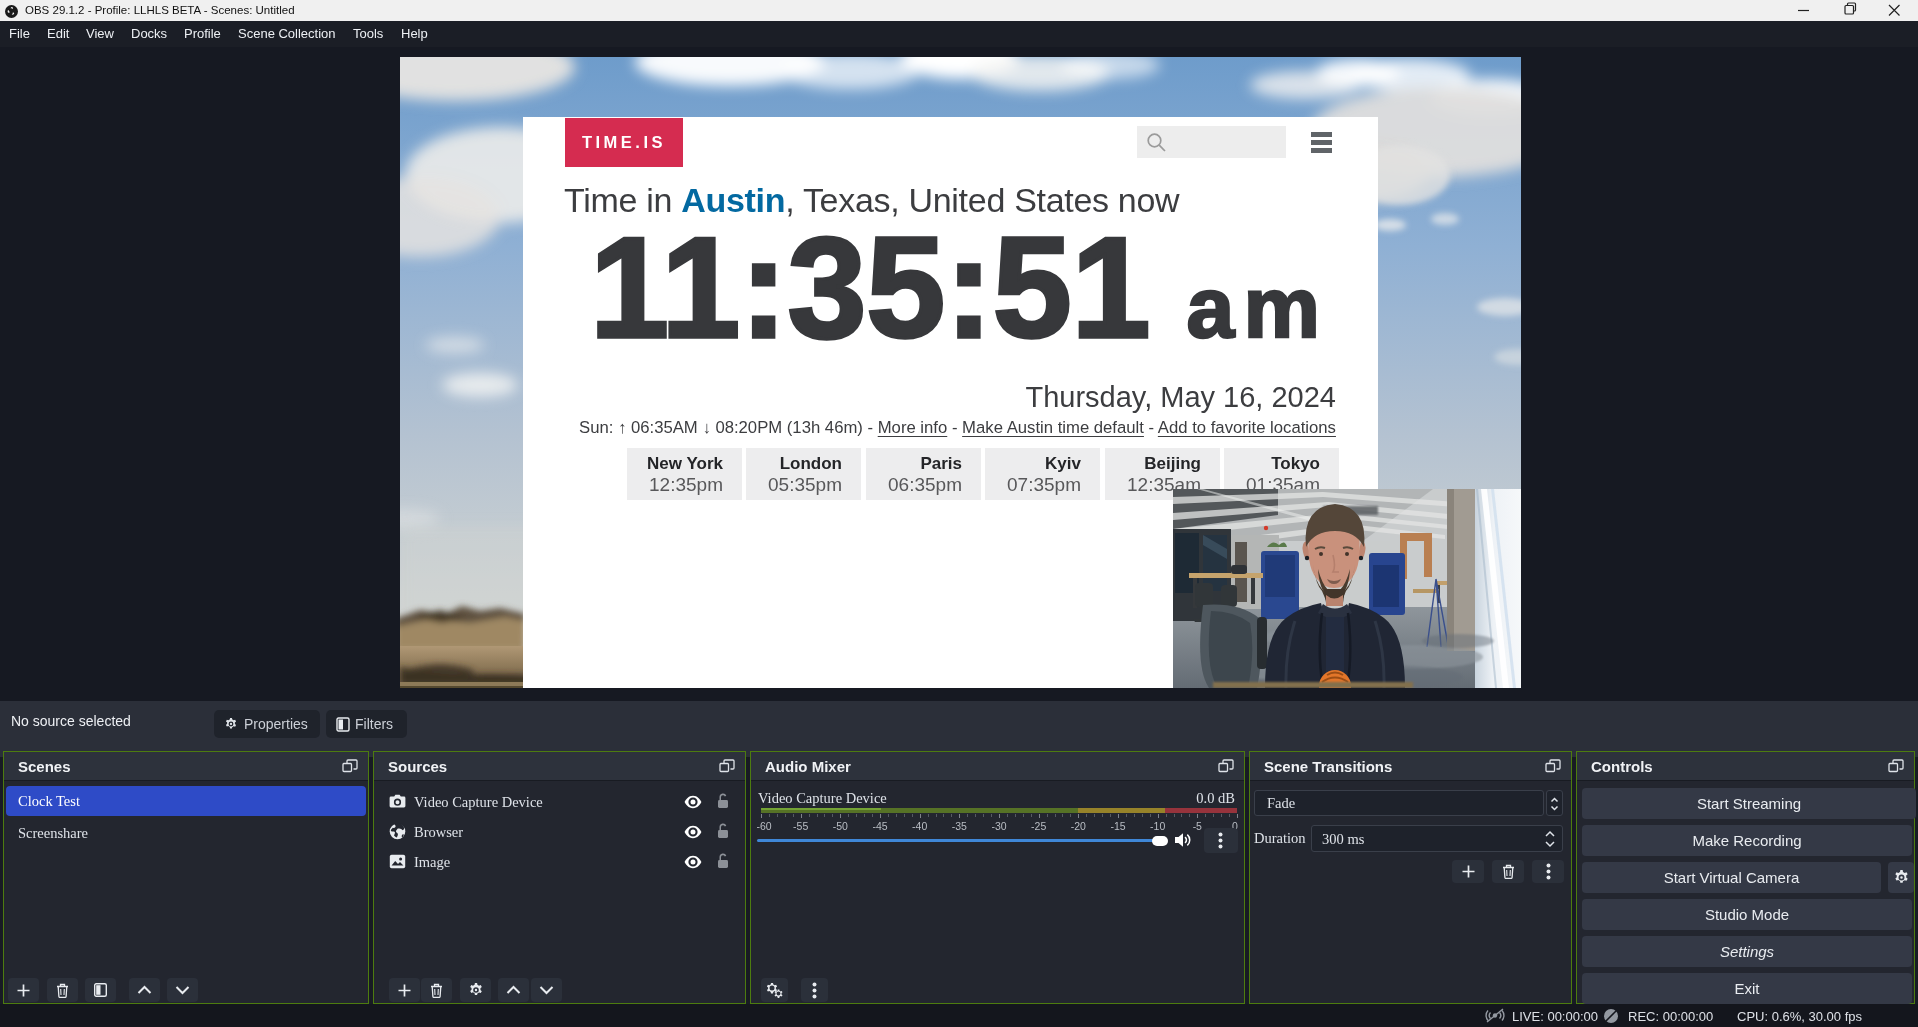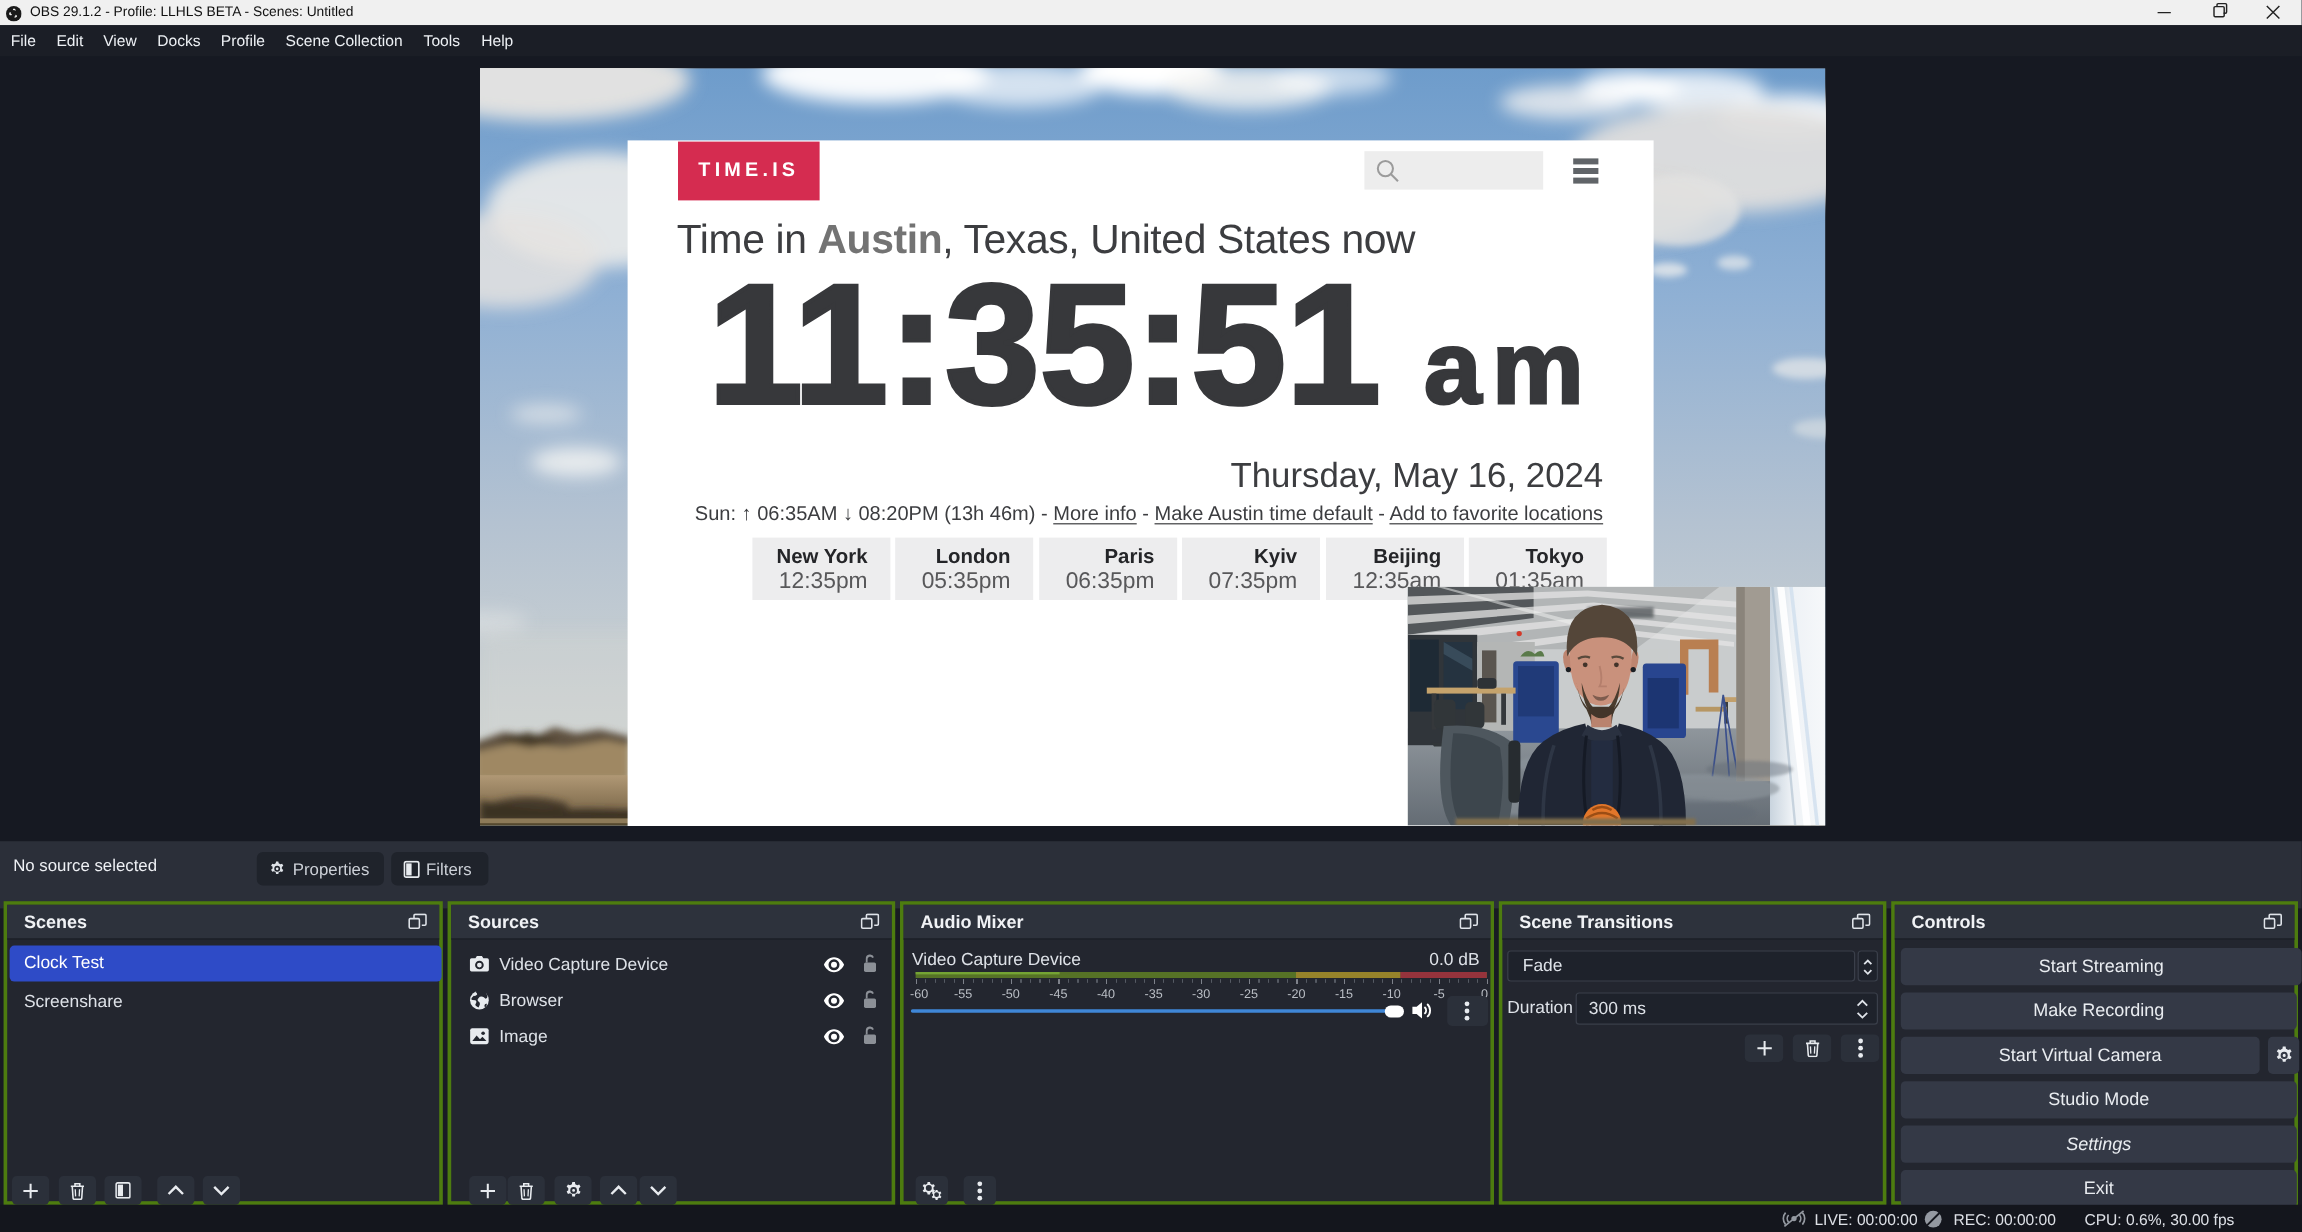--- a/index.html
+++ b/index.html
@@ -19,45 +19,45 @@
   
   #preview { top:47px; left:0; width:1918px; height:654px; background:#161922; }
   #video { left:400px; top:10px; width:1121px; height:631px; overflow:hidden; background:#88aacc; }
 
   
   #card { left:123px; top:60px; width:855px; height:637px; background:#fff; }
   #logo { left:42px; top:1px; width:118px; height:49px; background:#d52c50; color:#fff; font-weight:bold; font-size:16.5px; letter-spacing:3.5px; text-align:center; line-height:49px; }
   #searchbox { left:614px; top:9px; width:149px; height:32px; background:#ededed; }
   #hamb div { position:absolute; left:0; width:21px; height:4.5px; background:#606468; }
   #h1line { left:41px; top:64px; font-size:34px; letter-spacing:-0.3px; color:#3c3d40; white-space:nowrap; }
-  #h1line b { color:#737373; }
+  #h1line b { color:#0369a1; }
   #clock { left:67px; top:100px; font-size:142px; font-weight:bold; color:#37383b; letter-spacing:0; -webkit-text-stroke:3.5px #37383b; white-space:nowrap; line-height:1; }
   #ampm { font-size:86px; letter-spacing:9px; margin-left:36px; -webkit-text-stroke:2.5px #37383b; }
   #dateline { top:264px; right:42px; font-size:29px; color:#3c3d40; }
   #sunline { top:301px; left:7px; width:100%; text-align:center; font-size:16.7px; color:#3c3d40; }
   #sunline .lnk { text-decoration:underline; text-underline-offset:3px; }
   .citybox { top:331px; width:115px; height:52px; background:#ededee; text-align:right; padding-right:19px; }
   .cityname { font-size:17px; font-weight:bold; color:#242528; margin-top:6px; }
   .citytime { font-size:19px; color:#58585a; }
 
   
   #webcam { left:773px; top:432px; width:348px; height:199px; background:#c8ccce; overflow:hidden; }
 
   
   #srcbar { top:701px; left:0; width:1918px; height:56px; background:#2b2f39; }
   #srcbar .lbl { left:11px; top:12px; font-size:14px; color:#eef0f4; }
   .tbtn { top:9px; height:28px; background:#1f232b; border-radius:5px; color:#ccd0d7; font-size:14px; }
 
   
-  .panel { top:751px; background:#23262f; border:3px solid #4d7c0f; }
+  .panel { top:751px; background:#23262f; border:1px solid #4d7c0f; }
   .phead { left:0; top:0; right:0; height:29px; background:#2d323c; border-bottom:1px solid #181b22; }
   .phead .t { position:absolute; left:14px; top:6px; font-weight:bold; font-size:15px; color:#f0f2f5; }
   .pop { position:absolute; right:10px; top:7px; }
   .pbtn { background:#2b303a; border-radius:4px; }
-  .rowtext { font-size:14.5px; color:#dee2e8; }
+  .rowtext { font-size:14.5px; color:#dee2e8;font-family:Liberation Serif, serif; }
 
   .cbtn { top:0; height:31px; background:#343946; border-radius:4px; color:#e9ecf0; font-size:15px; text-align:center; line-height:31px; }
 
   
   #statusbar { top:1004px; left:0; width:1918px; height:23px; background:#14161d; }
   #statusbar span { position:absolute; top:5px; font-size:13px; color:#dde0e6; }
 </style>
 </head>
 <body>
 <div id="root">

